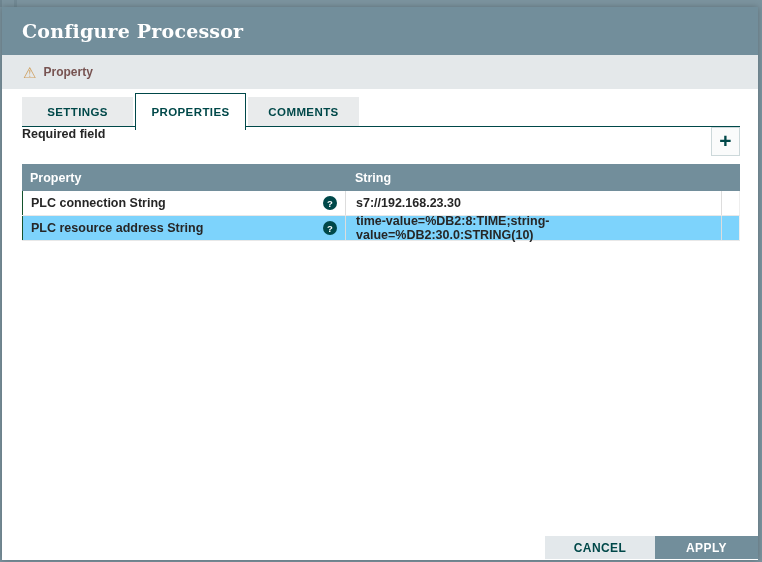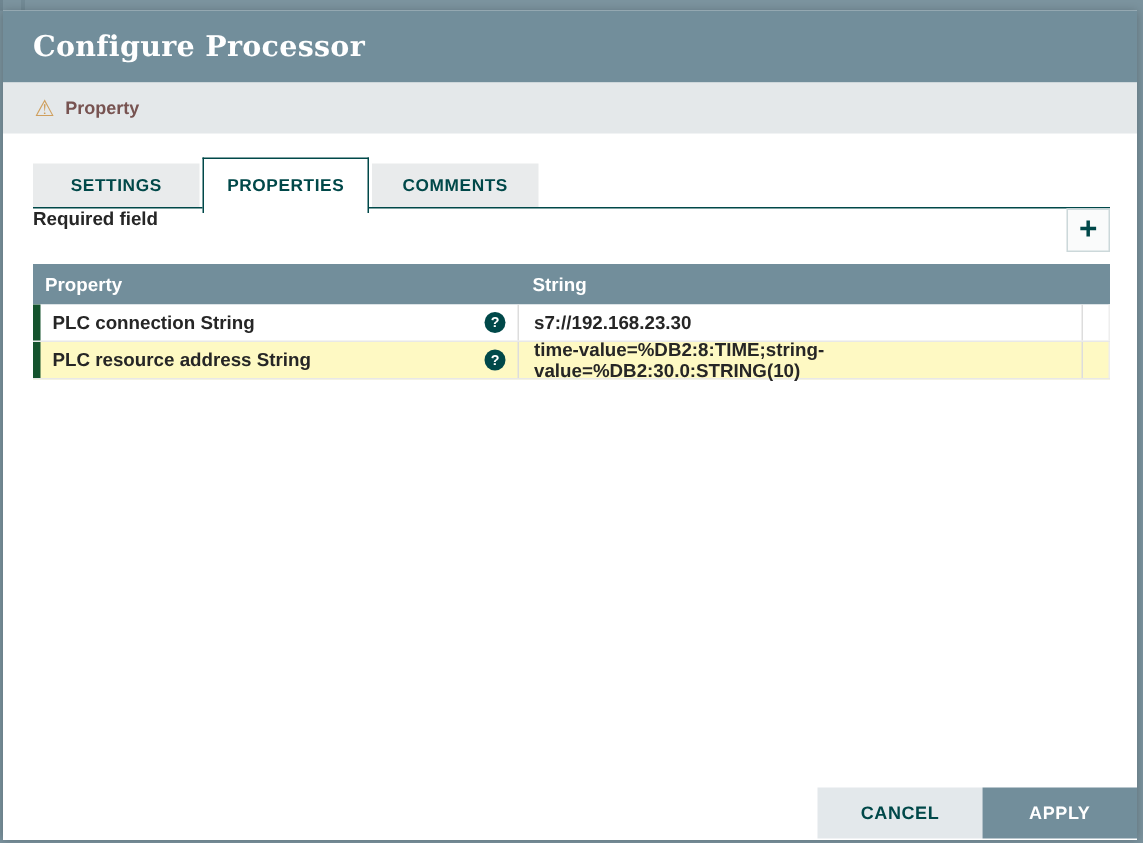--- a/index.html
+++ b/index.html
@@ -34,21 +34,21 @@
   .status-bar {
     height:34px; background:#e4e8ea; display:flex; align-items:center;
     padding:0 21px; gap:7px;
   }
   .warning-icon {
     color:#cf9f5d; font-size:15px; line-height:1;
   }
   .status-label {
     color:#775351; font-size:12px; font-weight:bold;
   }
-  .content { padding:16px 18px 0 20px; }
+  .content { padding:4px 18px 0 20px; }
 
   
   .tab-bar {
     display:flex; align-items:flex-end;
     border-bottom:1px solid #004849;
   }
   .tab {
     width:111px; height:29px; margin-right:2px;
     background:#e9ebec; color:#004849;
     font-size:11.5px; font-weight:bold; letter-spacing:.4px;
@@ -79,37 +79,37 @@
     display:flex; background:#728e9b; color:#ffffff; height:27px; align-items:center;
     font-weight:bold; font-size:12.5px;
   }
   .col-property { width:323px; padding:0 8px; display:flex; align-items:center; }
   .col-value { flex:1; padding:0 10px; display:flex; align-items:center; }
   .col-action { width:18px; }
   .prop-row {
     display:flex; height:25px; align-items:stretch; background:#ffffff;
     border-bottom:1px solid #e8e8e8; color:#262626; cursor:pointer;
   }
-  .prop-row.highlight { background:#fef9c3; }
-  .prop-row .col-property { border-left:5px solid #14532d; }
+  .prop-row.highlight { background:#7dd3fc; }
+  .prop-row .col-property { border-left:1px solid #14532d; }
   .prop-row .col-value { border-left:1px solid #dddddd; border-right:1px solid #dddddd; font-weight:bold; }
   .prop-row .col-action { border-right:1px solid #eeeeee; }
   .prop-name { flex:1; font-weight:bold; }
   .help-icon {
     width:14px; height:14px; border-radius:50%; background:#004849; color:#ffffff;
     font-size:9.5px; font-weight:bold; display:flex; align-items:center; justify-content:center;
     cursor:pointer; flex:0 0 auto;
   }
 
   
   .footer-buttons {
     position:absolute; right:0; bottom:1px; display:flex;
   }
   .btn {
-    height:34px; display:flex; align-items:center; justify-content:center;
+    height:23px; display:flex; align-items:center; justify-content:center;
     font-size:12px; font-weight:bold; letter-spacing:.4px; cursor:pointer;
   }
   .btn-cancel { width:110px; background:#e3e8eb; color:#004849; }
   .btn-apply  { width:103px; background:#728e9b; color:#ffffff; }
 </style>
 </head>
 <body>
 
 <div class="backdrop-strip"></div>
 

